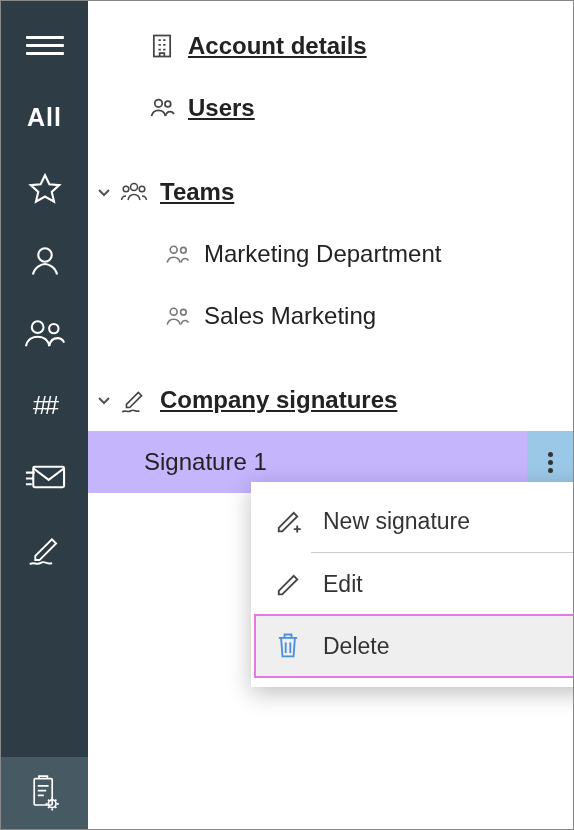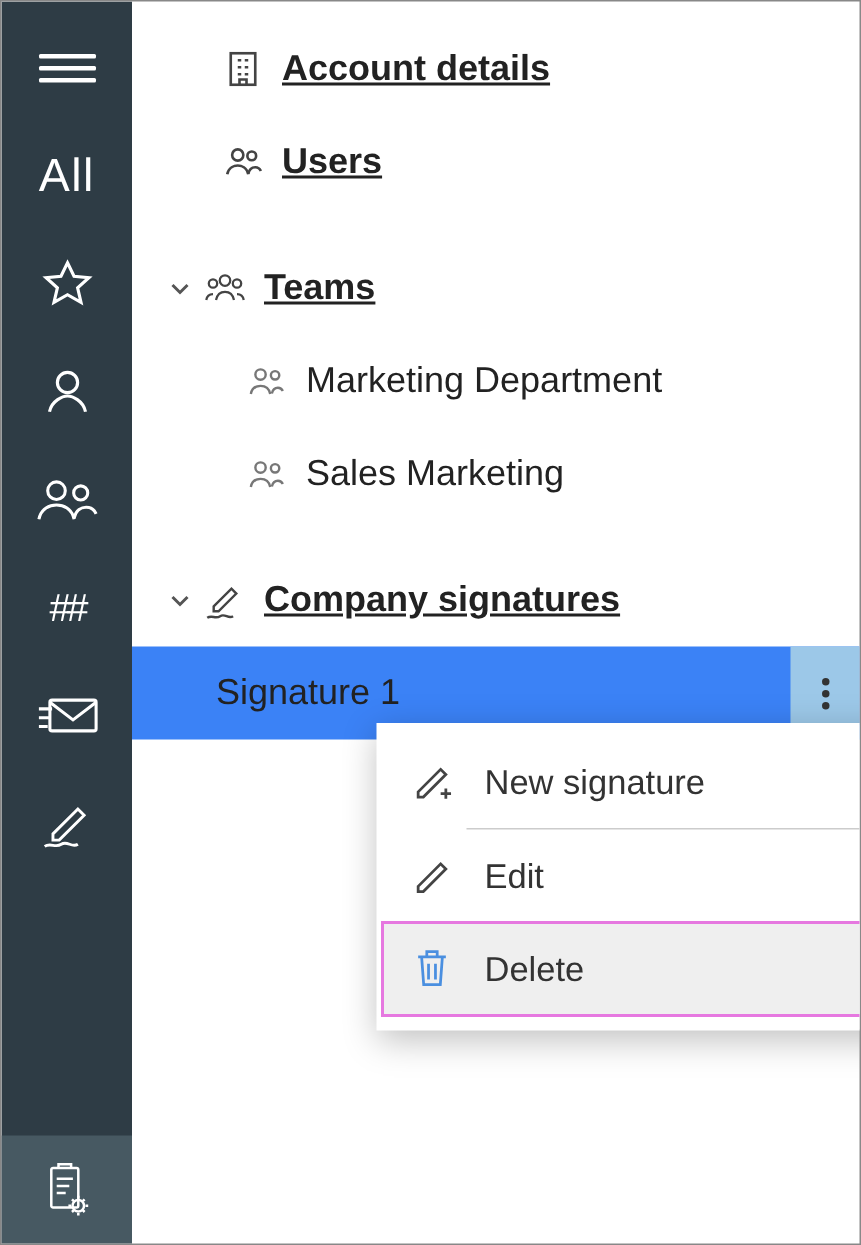--- a/index.html
+++ b/index.html
@@ -28,22 +28,22 @@
   .rail-item {
     height: 72px;
     display: flex;
     align-items: center;
     justify-content: center;
     color: #fff;
     cursor: pointer;
     position: relative;
   }
   .rail-item.text {
-    font-size: 31px;
-    font-weight: 400;
+    font-size: 25px;
+    font-weight: 700;
     letter-spacing: 1px;
   }
   .rail-item.hash-item {
     font-size: 26px;
     font-family: "Segoe UI", Arial, sans-serif;
     font-weight: 500;
     letter-spacing: -3px;
   }
   #rail-bottom-spacer { flex: 1 1 auto; }
   .rail-item.active {
@@ -78,27 +78,27 @@
   }
   .node .icon {
     width: 28px; height: 28px; stroke: #777; fill: none; stroke-width: 1.5;
     margin-right: 12px; flex: 0 0 auto;
   }
   .node .label { font-weight: 400; }
   .node.bold .label { font-weight: 600; color: #222; text-decoration: underline; }
   .node.bold .icon { stroke: #444; }
 
   .lvl0 { padding-left: 60px; }
-  .lvl0-expandable { padding-left: 22px; }
+  .lvl0-expandable { padding-left: 6px; }
   .lvl1 { padding-left: 60px; margin-left: 16px; }
 
   .group-gap { height: 22px; }
 
   .node.selected {
-    background: #3b82f6;
+    background: #c4b5fd;
     padding-left: 56px;
     position: relative;
   }
   .node.selected .more {
     position: absolute;
     right: 0; top: 0; bottom: 0;
     width: 46px;
     background: #9cc8e8;
     display: flex; align-items: center; justify-content: center;
     font-size: 22px; color: #333; letter-spacing: 0;

